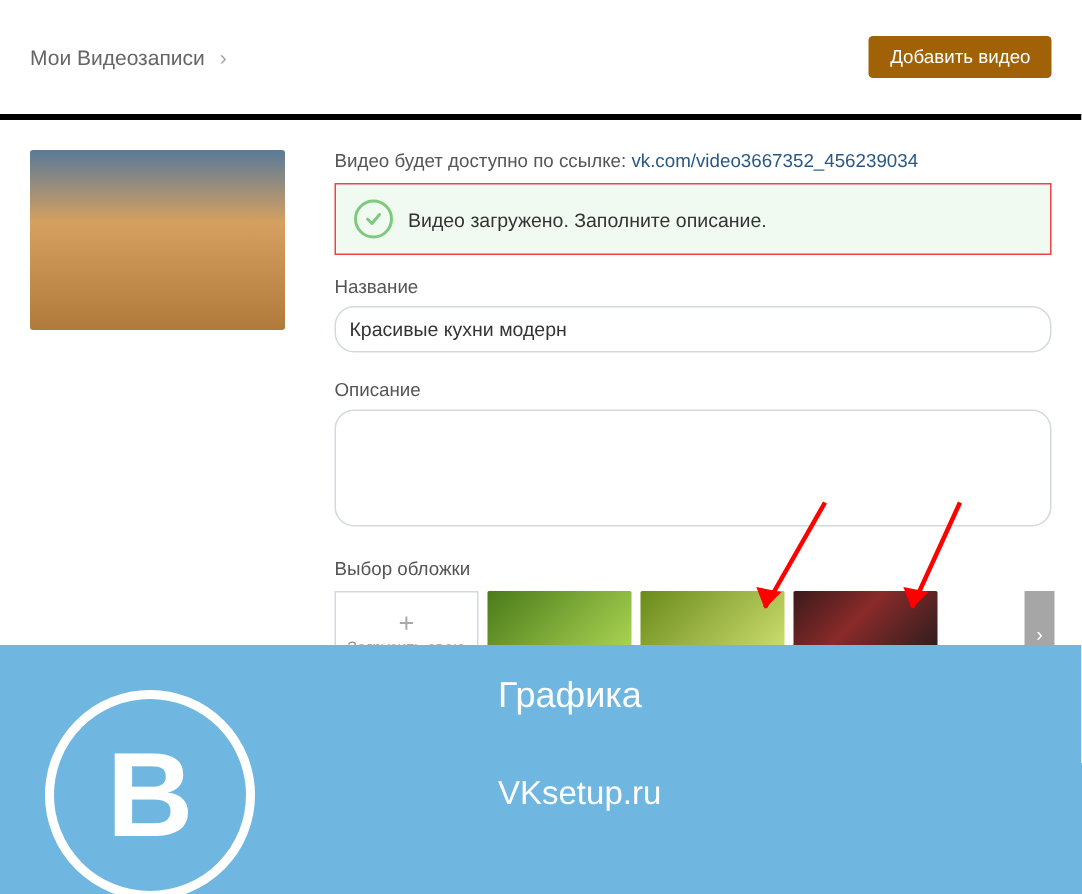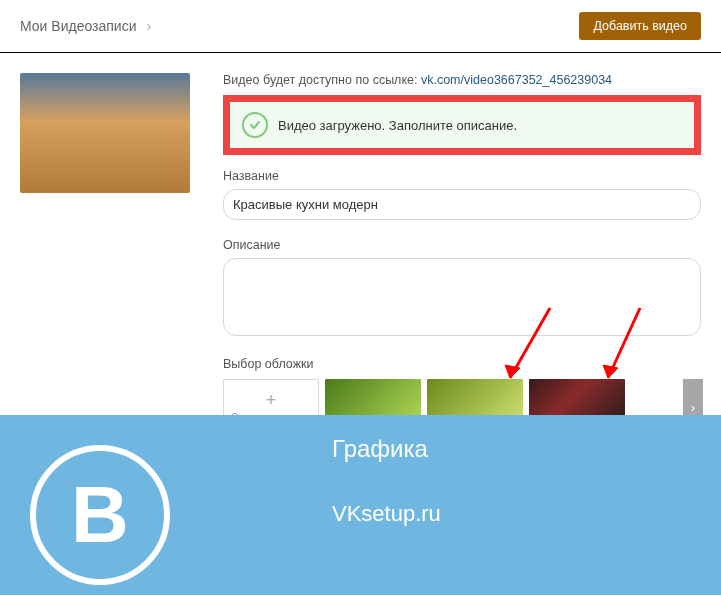--- a/index.html
+++ b/index.html
@@ -1,28 +1,28 @@
 <!DOCTYPE html>
 <html><head>
 <meta charset="utf-8">
 <style>
   * { box-sizing: border-box; margin: 0; padding: 0; }
   body { font-family: -apple-system, Helvetica, Arial, sans-serif; font-size: 13px; color: #333; background: #fff; width: 721px; }
-  .header { display: flex; align-items: center; justify-content: space-between; padding: 12px 20px; border-bottom: 1px solid #000000; }
+  .header { display: flex; align-items: center; justify-content: space-between; padding: 24px 20px; border-bottom: 4px solid #000000; }
   .breadcrumb { display: flex; align-items: center; gap: 10px; color: #656565; font-size: 14px; }
   .breadcrumb .chev { color: #a5a5a5; }
   .breadcrumb .current { color: #333; }
   .btn-primary { background: #a16207; color: #fff; border: none; padding: 7px 14px; border-radius: 3px; font-size: 12.5px; cursor: pointer; }
   .content { display: flex; padding: 20px; gap: 33px; position: relative; }
   .left { width: 170px; }
   .thumb-main { width: 170px; height: 120px; border-radius: 2px; overflow: hidden; }
   .right { flex: 1; min-width: 0; }
   .link-line { font-size: 12.5px; margin-bottom: 8px; color: #555; }
   .link-line a { color: #2a5885; text-decoration: none; }
-  .success-box { border: 7px solid #ef4444; background: #f1faf1; padding: 10px 12px; display: flex; align-items: center; gap: 10px; margin-bottom: 14px; }
+  .success-box { border: 1px solid #ef4444; background: #f1faf1; padding: 10px 12px; display: flex; align-items: center; gap: 10px; margin-bottom: 14px; }
   .success-box .check { width: 26px; height: 26px; border: 2px solid #7fc97f; border-radius: 50%; display: flex; align-items: center; justify-content: center; }
   .success-box .check svg { stroke: #7fc97f; }
   .label { font-size: 12.5px; color: #555; margin-bottom: 6px; margin-top: 4px; }
   .input, .textarea { width: 100%; border: 1px solid #d3d9de; padding: 7px 9px; font-size: 13px; font-family: inherit; color: #333; border-radius: 13px; }
   .textarea { height: 78px; resize: none; margin-bottom: 14px; }
   .input { margin-bottom: 14px; }
   .cover-row { position: relative; display: flex; gap: 6px; margin-top: 8px; margin-bottom: 16px; }
   .cover-upload { width: 96px; height: 56px; border: 1px solid #d3d9de; display: flex; flex-direction: column; align-items: center; justify-content: center; color: #939393; font-size: 11px; cursor: pointer; }
   .cover-upload .plus { font-size: 18px; line-height: 1; margin-bottom: 2px; color: #a9a9a9; }
   .cover-thumb { width: 96px; height: 56px; border-radius: 1px; cursor: pointer; overflow: hidden; }

